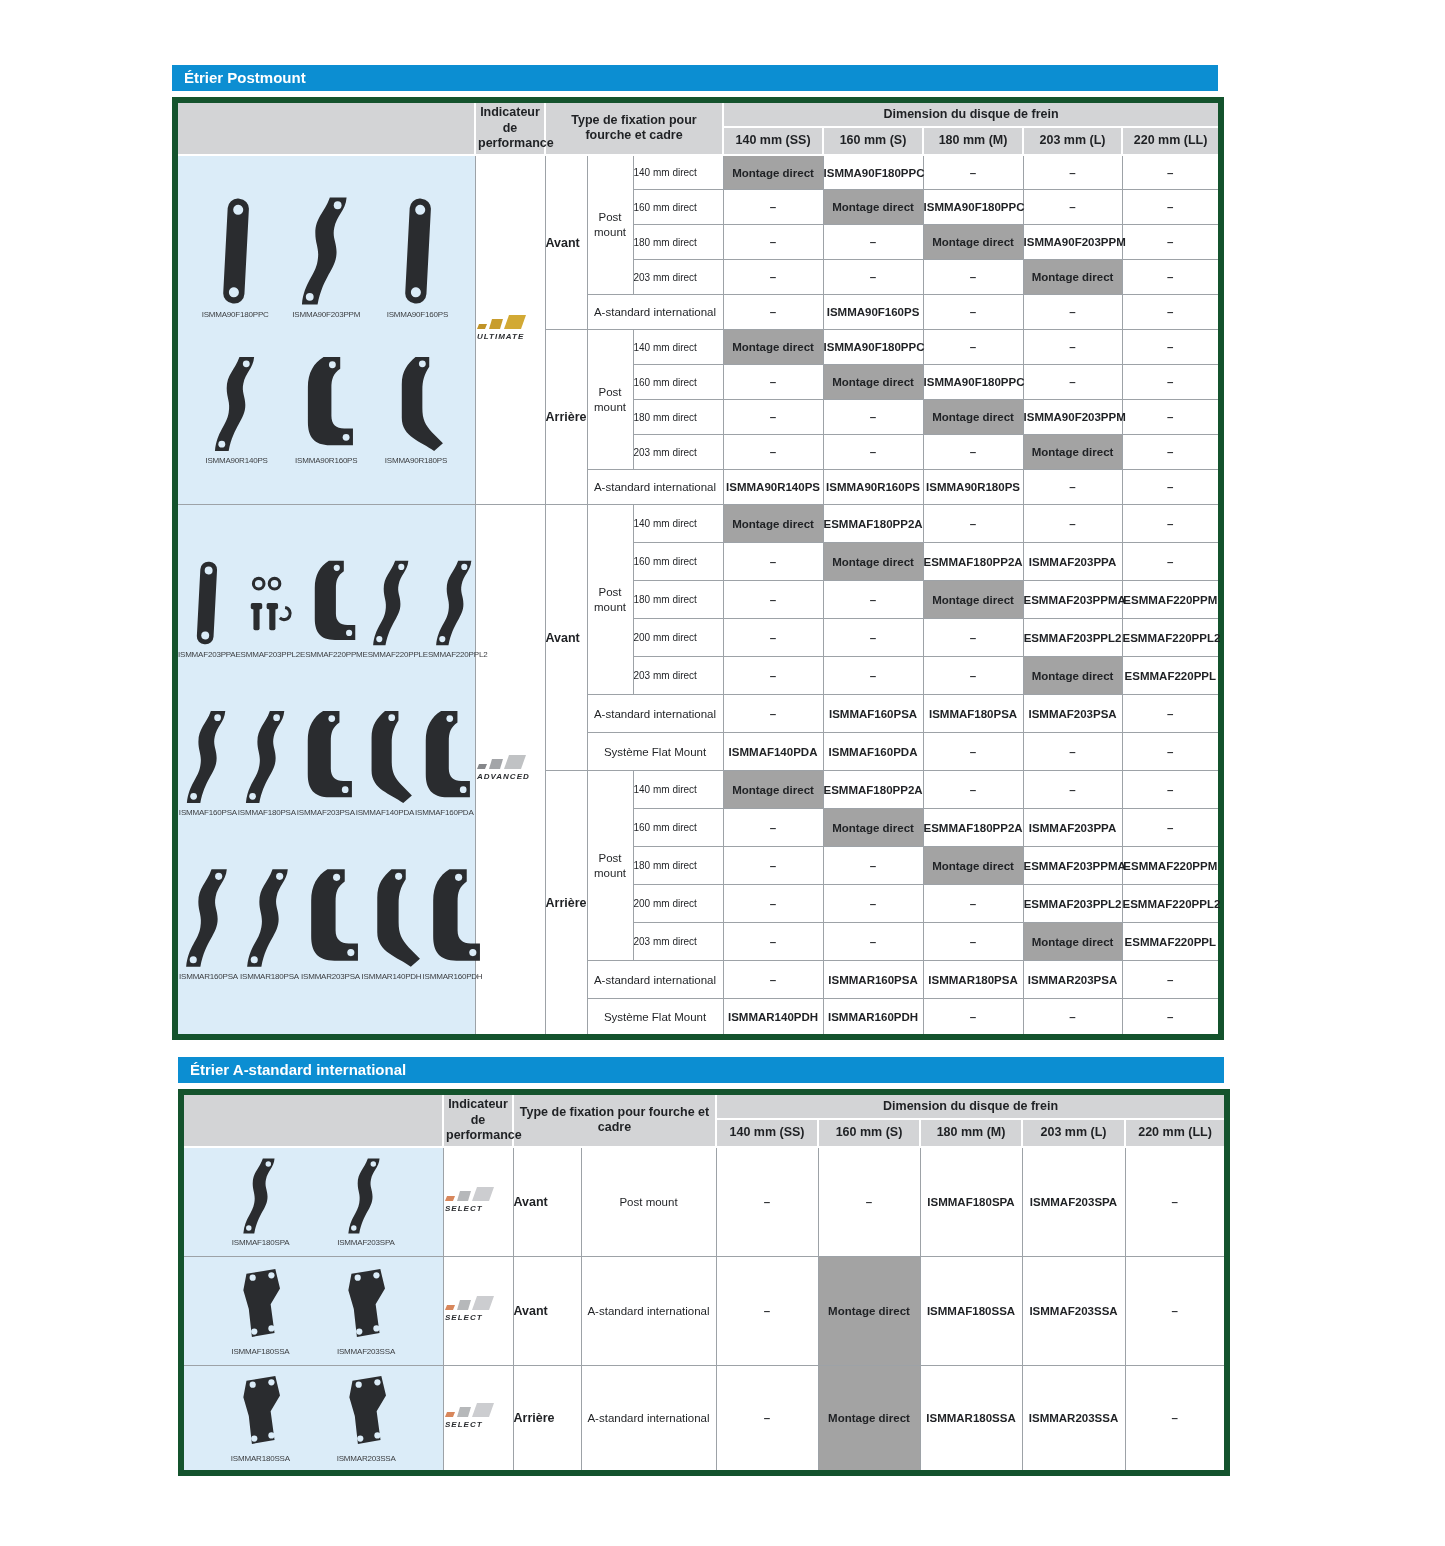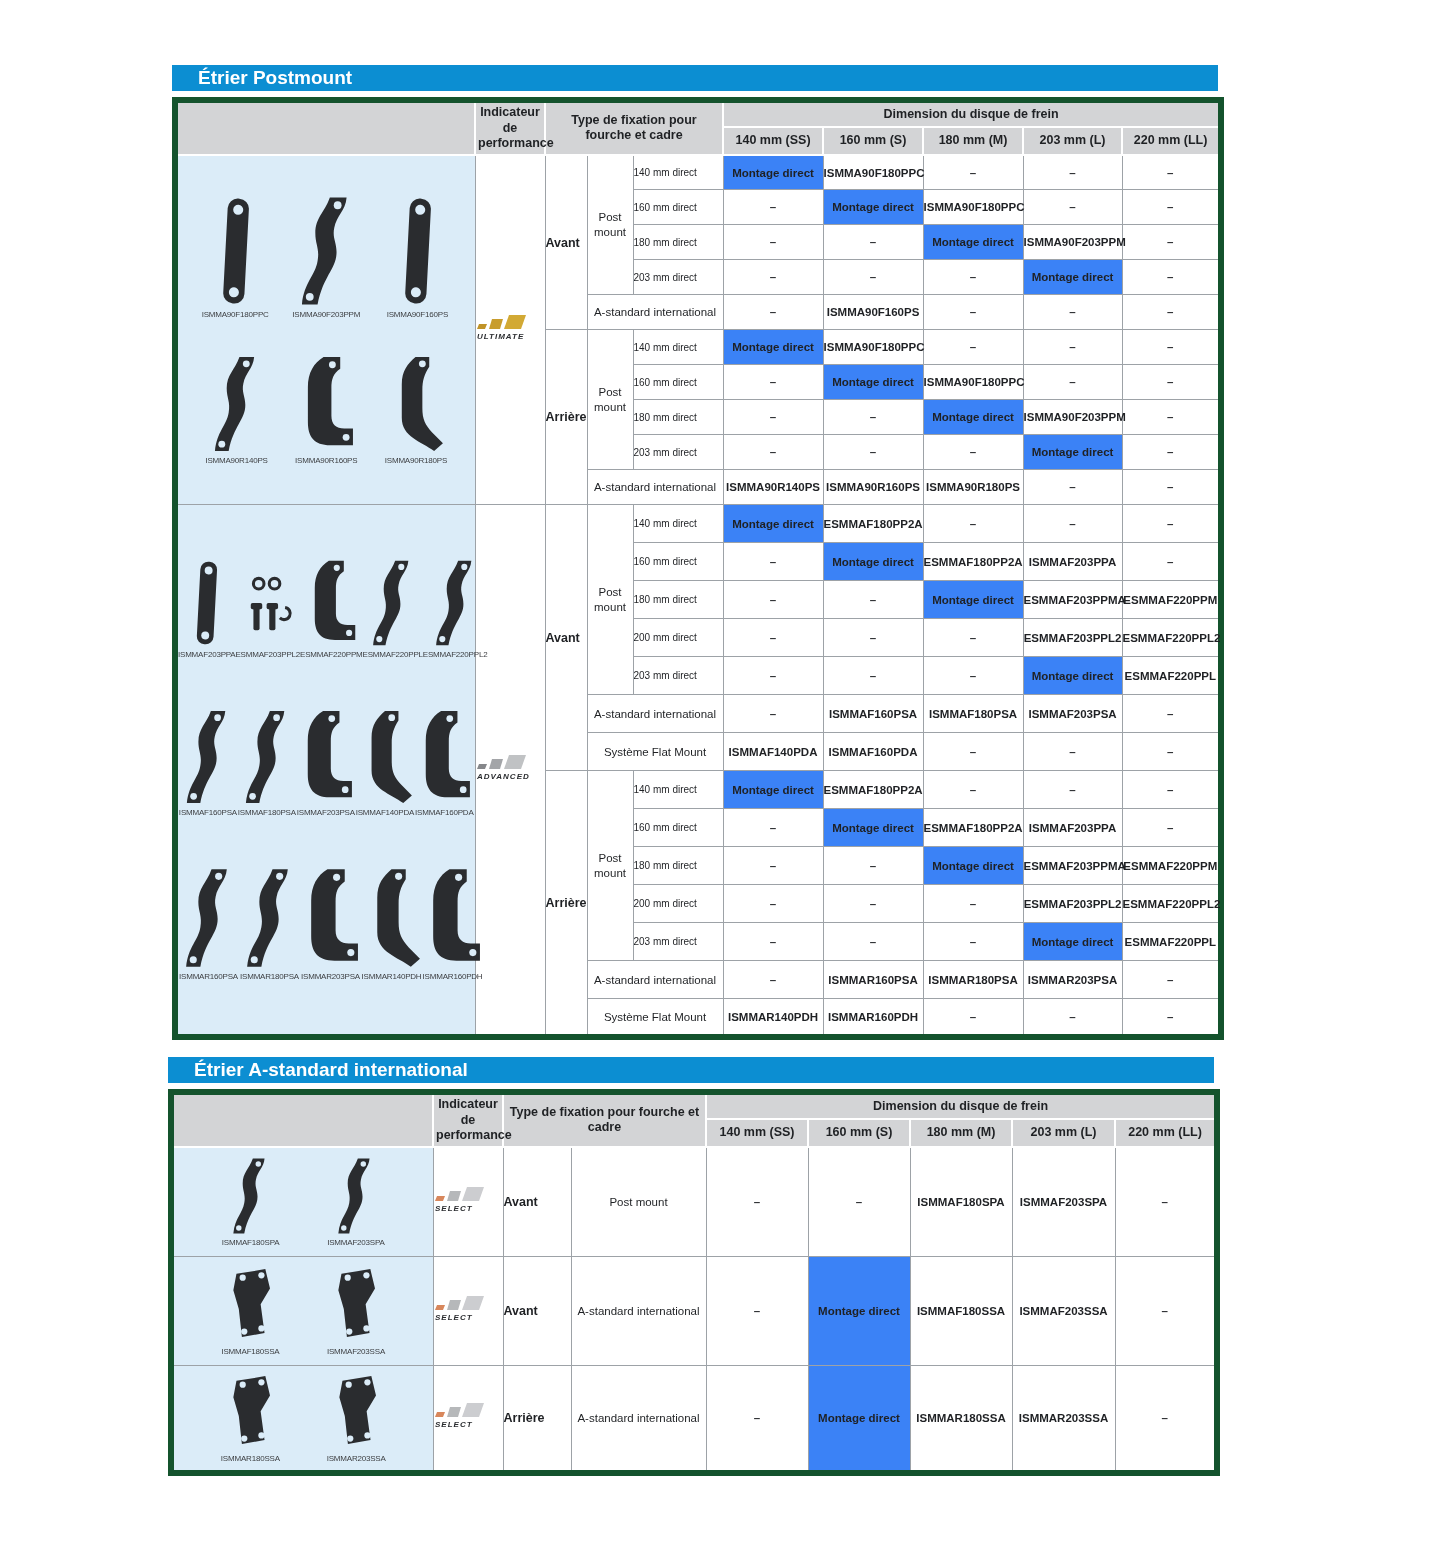--- a/index.html
+++ b/index.html
@@ -1,29 +1,29 @@
 <!DOCTYPE html>
 <html><head>
 <meta charset="utf-8">
 <style>
   html,body{margin:0;padding:0;background:#fff;}
   body{width:1445px;height:1546px;position:relative;font-family:"Liberation Sans",sans-serif;color:#1f2124;}
   .tbl-wrap{position:absolute;width:1046px;}
   #t1{left:172px;top:65px;}
-  #t2{left:168px;top:1057px;}
-  .title-bar{background:#0c8ed2;color:#fff;font-weight:bold;font-size:19px;height:26px;line-height:26px;padding-left:26px;box-sizing:border-box;}
+  #t2{left:178px;top:1057px;}
+  .title-bar{background:#0c8ed2;color:#fff;font-weight:bold;font-size:15px;height:26px;line-height:26px;padding-left:12px;box-sizing:border-box;}
   table{border-collapse:collapse;table-layout:fixed;width:100%;margin-top:6px;background:#fff;border:6px solid #14532d;}
   td,th{border:1px solid #9da2a7;box-sizing:border-box;padding:0;}
   thead th{background:#d3d4d6;border:2px solid #fff;font-size:12.5px;font-weight:bold;text-align:center;line-height:1.25;padding:2px;}
   thead tr{height:26px;}
   tr.h35{height:35px;} tr.h38{height:38px;} tr.h110{height:110px;} tr.h109{height:109px;} tr.h107{height:107px;}
   td.img-cell{background:#dbecf8;vertical-align:middle;}
   td.data{font-weight:bold;font-size:11.5px;text-align:center;}
   td.data.dash{font-weight:bold;color:#2c2e31;}
-  td.hl{background:#3b82f6;}
+  td.hl{background:#a3a3a3;}
   td.size-lbl{font-size:10px;text-align:left;padding-right:0;white-space:nowrap;}
   td.side{font-weight:bold;font-size:12.5px;text-align:left;}
   td.pm{font-size:11.5px;text-align:center;line-height:1.3;}
   td.span2{font-size:11.5px;text-align:center;white-space:nowrap;}
   td.perf-cell{vertical-align:middle;background:#fff;}
   td.fix2{font-size:11.5px;text-align:center;}
   .img-stack{display:flex;flex-direction:column;justify-content:space-evenly;align-items:stretch;}
   .img-row{display:flex;justify-content:space-evenly;align-items:flex-end;}
   .adapter{display:flex;flex-direction:column;align-items:center;}
   .adapter .lbl{font-size:8px;color:#3c3e41;margin-top:3px;white-space:nowrap;letter-spacing:-0.2px;}

